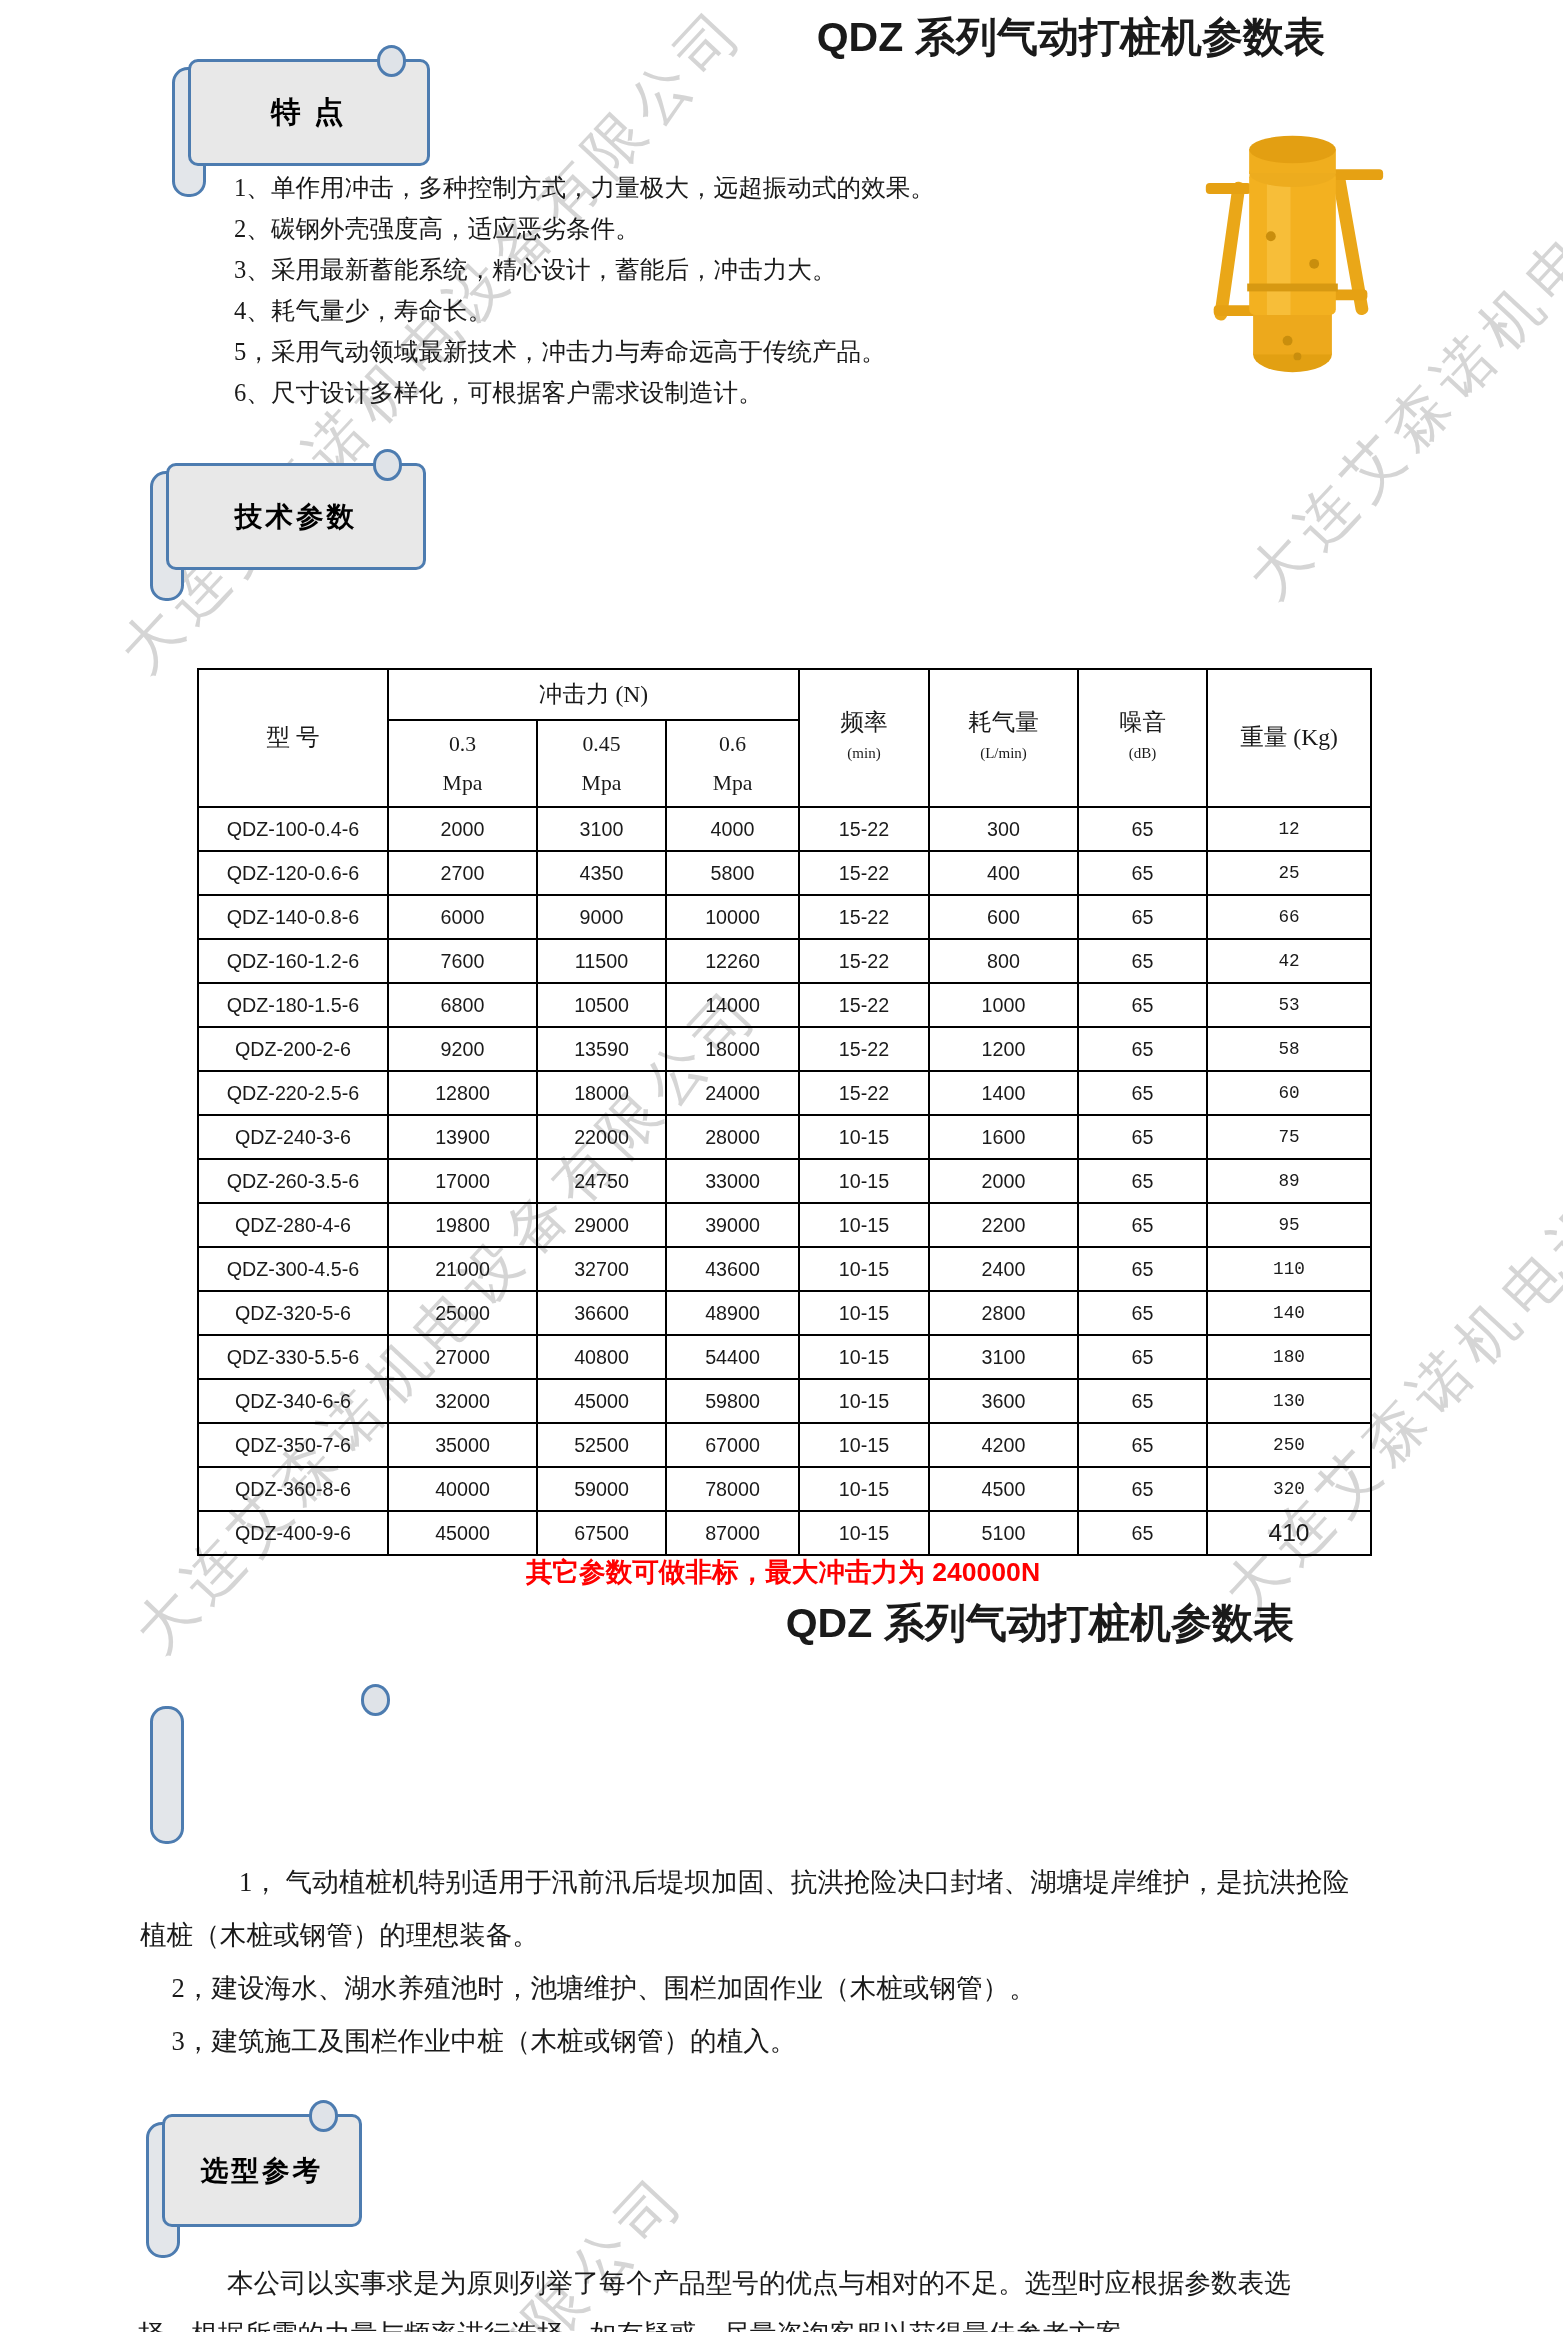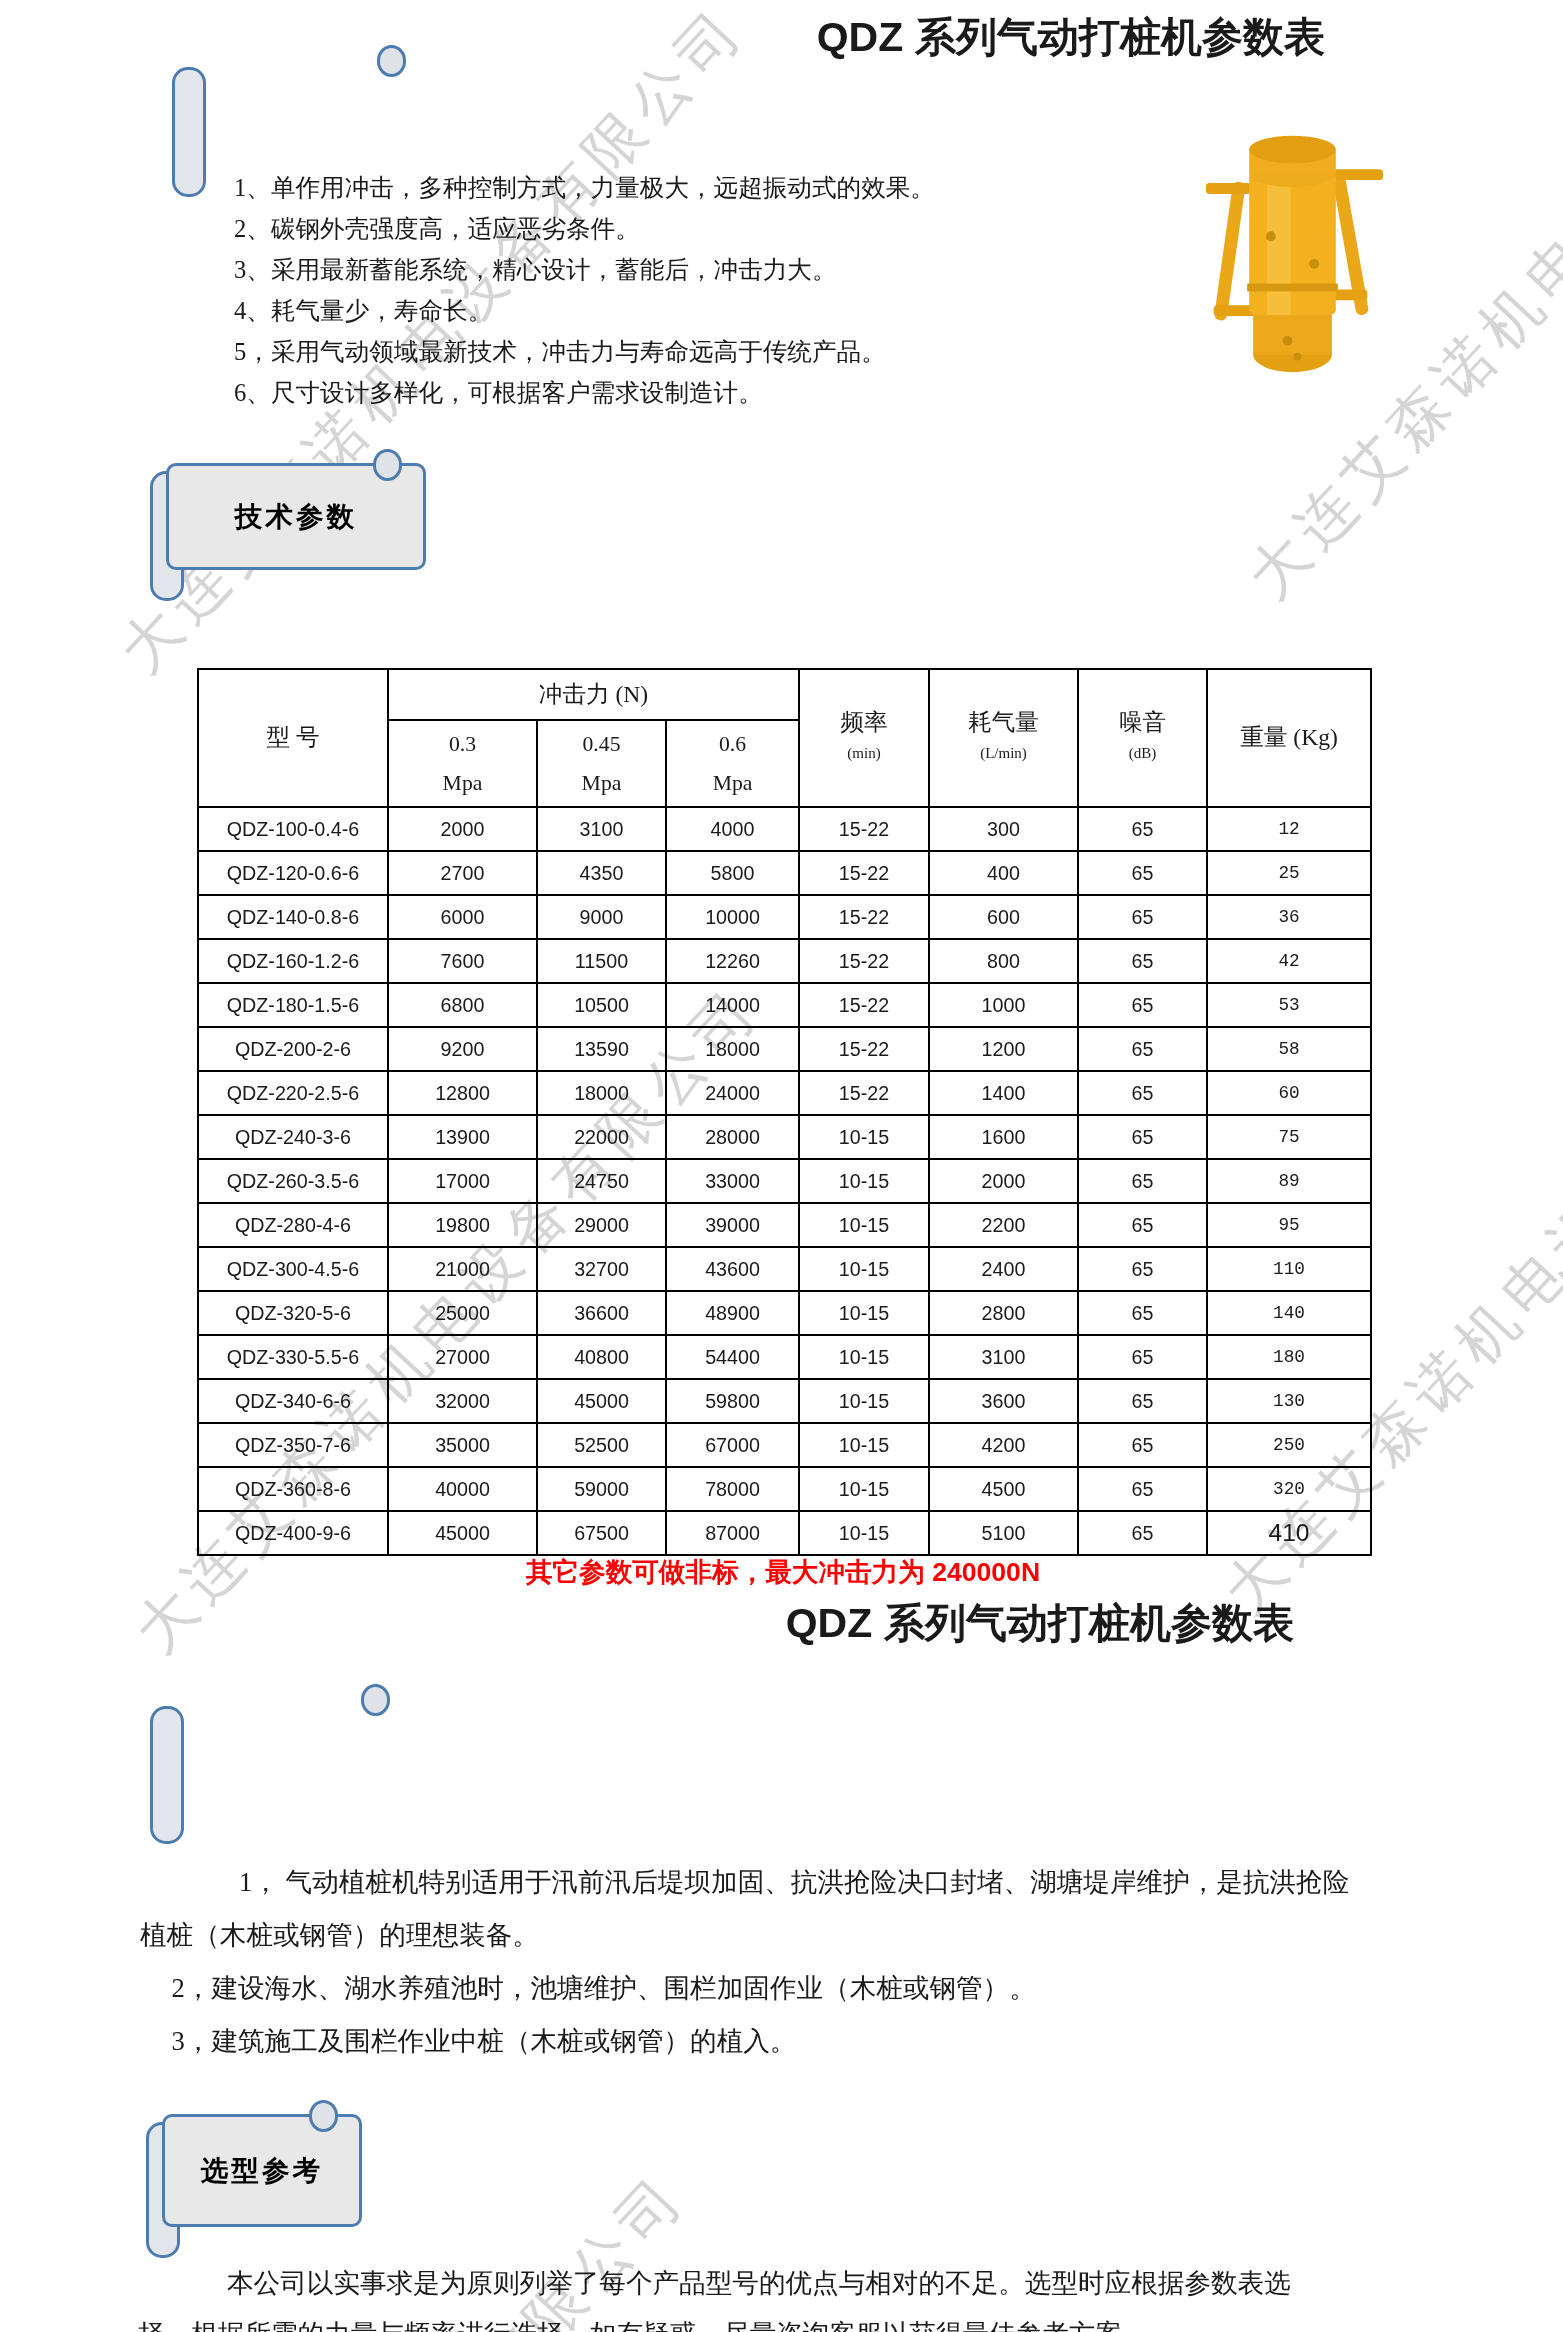--- a/index.html
+++ b/index.html
@@ -75,20 +75,23 @@
       <div class="wm" style="left: 374px; top: 2507px;">大连艾森诺机电设备有限公司</div>
       <div class="wm" style="left: 1606px; top: 2433px;">大连艾森诺机电设备有限公司</div>
     </div>
 
   <div class="title" id="title1">
     <span class="en">QDZ</span><span>系列气动打桩机参数表</span>
   </div>
 
   <div class="scroll" style="left:172px;top:47px;width:258px;height:150px">
     <div class="roll"></div>
+    <div class="sbody">
+        <span>特  点</span>
+      </div>
     <div class="curl"></div>
   </div>
 
   <ul class="feat">
       <li class="first">1、单作用冲击，多种控制方式，力量极大，远超振动式的效果。</li>
       <li>2、碳钢外壳强度高，适应恶劣条件。</li>
       <li>3、采用最新蓄能系统，精心设计，蓄能后，冲击力大。</li>
       <li>4、耗气量少，寿命长。</li>
       <li>5，采用气动领域最新技术，冲击力与寿命远高于传统产品。</li>
       <li>6、尺寸设计多样化，可根据客户需求设制造计。</li>
@@ -192,21 +195,21 @@
           <td class="wcol">25</td>
         </tr>
         <tr>
           <td>QDZ-140-0.8-6</td>
           <td>6000</td>
           <td>9000</td>
           <td>10000</td>
           <td>15-22</td>
           <td>600</td>
           <td>65</td>
-          <td class="wcol">36</td>
+          <td class="wcol">66</td>
         </tr>
         <tr>
           <td>QDZ-160-1.2-6</td>
           <td>7600</td>
           <td>11500</td>
           <td>12260</td>
           <td>15-22</td>
           <td>800</td>
           <td>65</td>
           <td class="wcol">42</td>

